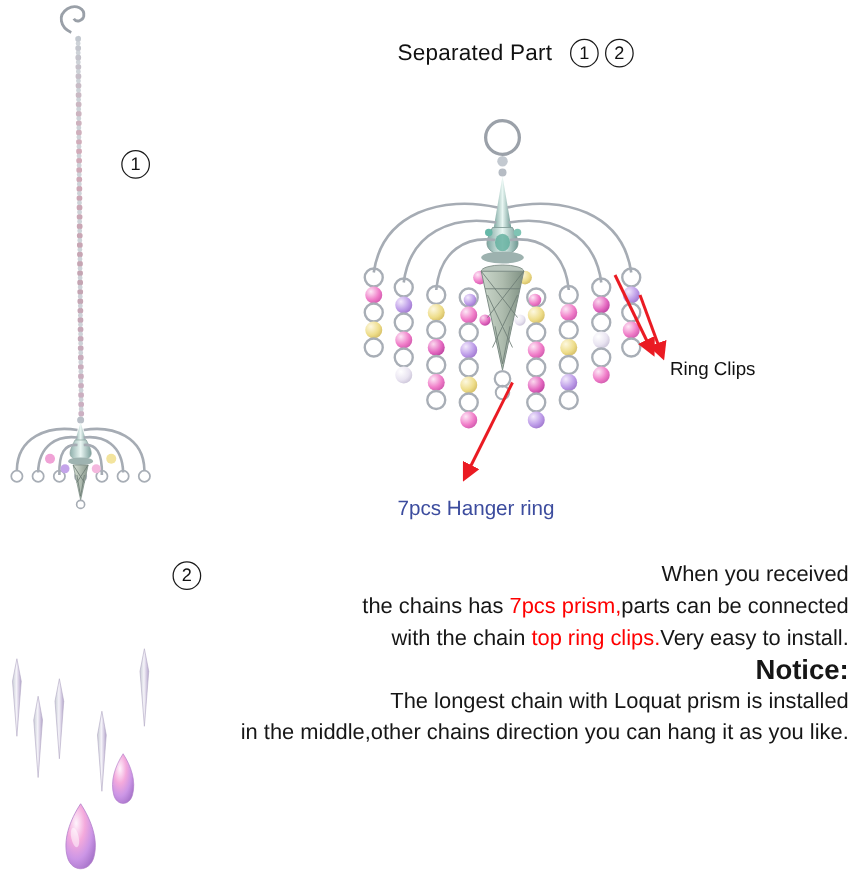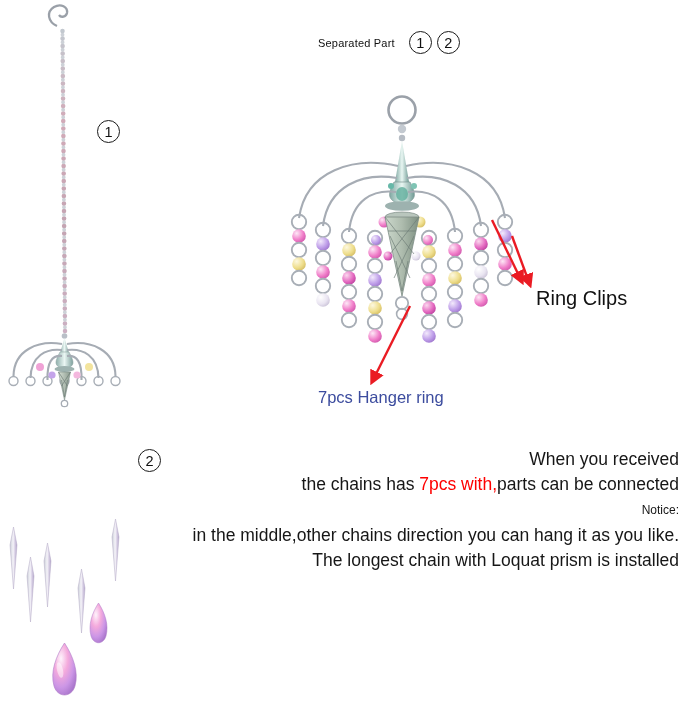--- a/index.html
+++ b/index.html
@@ -21,34 +21,34 @@
   .badge {
     width:23px; height:23px; border:1.7px solid #1a1a1a; border-radius:50%;
     display:flex; align-items:center; justify-content:center;
     font-size:14.5px; color:#111; background:#fff;
   }
   .badge.abs { position:absolute; }
   .b1 { left:97px; top:120px; }
   .b2 { left:138px; top:449px; }
 
   .sep-header { position:absolute; left:318px; top:31px; display:flex; align-items:center; }
-  .sep-title { font-size:11px; color:#111; letter-spacing:0.2px;text-align:center; }
+  .sep-title { font-size:18px; color:#111; letter-spacing:0.2px;text-align:center; }
   .sep-header .badge.first { margin-left:14px; }
   .sep-header .badge.second { margin-left:5px; }
 
-  .ring-clips-label { position:absolute; left:536px; top:287px; font-size:20px; color:#111; white-space:nowrap; }
-  .hanger-ring-label { position:absolute; left:318px; top:388px; font-size:16.5px; color:#3c4c9e; white-space:nowrap; }
+  .ring-clips-label { position:absolute; left:536px; top:287px; font-size:15px; color:#111; white-space:nowrap; }
+  .hanger-ring-label { position:absolute; left:318px; top:398px; font-size:16.5px; color:#3c4c9e; white-space:nowrap; }
 
   .instructions {
     position:absolute; left:132px; top:447px; width:547px;
     text-align:right; font-size:17.5px; line-height:25.3px; color:#161616;
   }
   .instructions .line { white-space:nowrap; }
   .instructions .red { color:#fe0000; }
-  .instructions .notice { font-weight:normal; font-size:12px; }
+  .instructions .notice { font-weight:bold; font-size:22px; }
 </style>
 </head>
 <body>
 
 <div class="canvas">
 
   <svg class="art left-art" width="170" height="709" viewBox="0 0 170 709" aria-hidden="true">
     <defs>
       <linearGradient id="LchainGrad" x1="0" y1="0" x2="0" y2="1">
         <stop offset="0" stop-color="#c2c8cf"></stop>
@@ -291,20 +291,23 @@
     <line class="arrow" x1="254" y1="150" x2="272" y2="199" marker-end="url(#Chead)"></line>
     <line class="arrow" x1="152" y1="220" x2="114" y2="296" marker-end="url(#Chead)"></line>
   </svg>
 
   <div class="ring-clips-label">Ring Clips</div>
   <div class="hanger-ring-label">7pcs Hanger ring</div>
 
   <div class="instructions">
     <div class="line">When you received</div>
     <div class="line">
-      <span>the chains has </span><span class="red">7pcs with,</span><span>parts can be connected</span>
+      <span>the chains has </span><span class="red">7pcs prism,</span><span>parts can be connected</span>
+    </div>
+    <div class="line">
+      <span>with the chain </span><span class="red">top ring clips.</span><span>Very easy to install.</span>
     </div>
     <div class="line notice">Notice:</div>
+    <div class="line">The longest chain with Loquat prism is installed</div>
     <div class="line">in the middle,other chains direction you can hang it as you like.</div>
-    <div class="line">The longest chain with Loquat prism is installed</div>
   </div>
 
 </div>
 
 </body></html>

